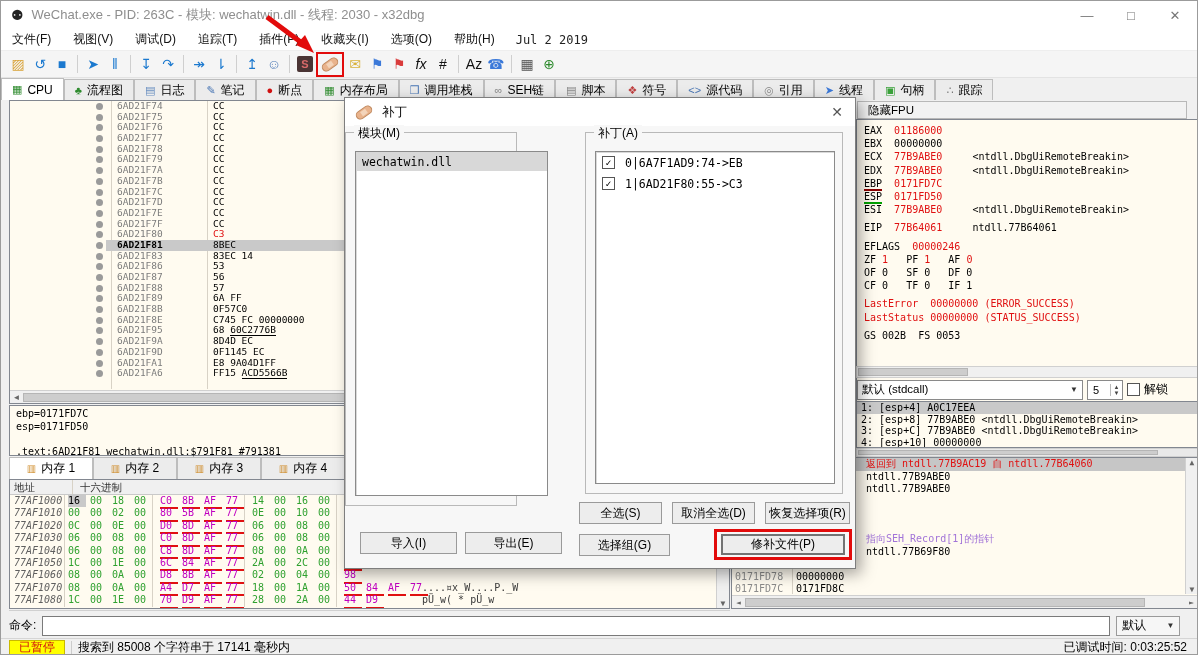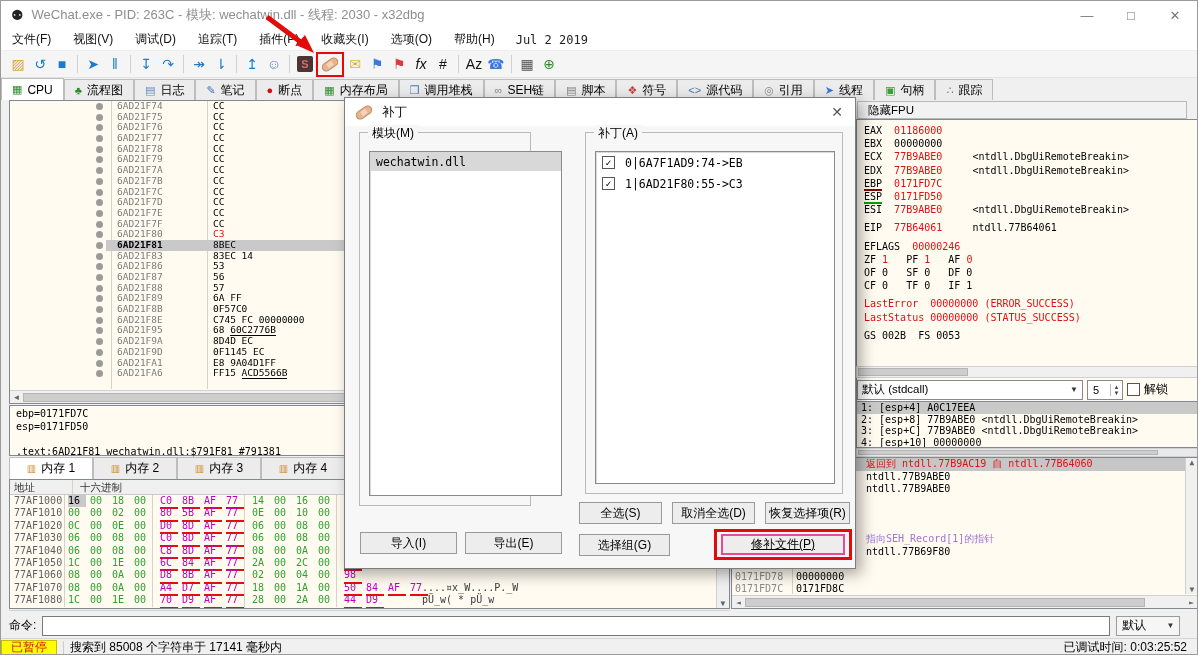--- a/index.html
+++ b/index.html
@@ -77,21 +77,21 @@
   .dtab { height:22px; width:84px; display:flex; align-items:center; justify-content:center; gap:5px;
           border:1px solid #bdbdbd; border-bottom:none; background:#ececec; font-size:12px; }
   .dtab.active { background:#fff; }
   .dtab .ticon { color:#cf8c2a; font-size:10px; }
   .dumpbody { position:absolute; left:0; top:22px; width:721px; height:130px;
               background:#fffbf0; border:1px solid #828790; overflow:hidden; }
   .dumphdr { position:relative; height:15px; background:#f0f0f0; border-bottom:1px solid #c9c9c9;
              font-size:10.5px; color:#333; }
   .dumphdr span { position:absolute; top:1px; }
   .dumprow { position:relative; height:12.4px; font-size:10px; line-height:12.4px; }
-  .dumprow .addr { position:absolute; left:4px; color:#5f5f5f; }
+  .dumprow .addr { position:absolute; left:4px; color:#5f5f5f;font-style:italic; }
   .byte { position:absolute; width:18px; color:#2fa12f; }
   .byte.ptr { color:#c000c0; border-bottom:2px solid #e01010; }
   .byte.selb { color:#000; background:#c9c9c9; }
   .dump-vl { position:absolute; top:0; bottom:0; width:1px; background:#d8d2c6; }
   .dumprow .ascii { position:absolute; left:412px; color:#3a3a3a; white-space:pre; }
   .vscroll { position:absolute; width:13px; background:#f0f0f0; border-left:1px solid #d0d0d0;
              display:flex; flex-direction:column; justify-content:space-between; align-items:center;
              color:#666; font-size:8px; }
 
   
@@ -135,21 +135,21 @@
 
   
   .cmdrow { position:absolute; left:0; top:612px; width:100%; height:25px; display:flex;
             align-items:center; background:#f0f0f0; }
   .cmdlabel { margin-left:8px; font-size:12px; }
   .cmdinput { margin-left:6px; width:1068px; height:20px; background:#fff; border:1px solid #7a7a7a; }
   .cmdcombo { margin-left:6px; width:64px; height:20px; background:#f6f6f6; border:1px solid #9a9a9a;
               display:flex; align-items:center; justify-content:space-between; padding:0 5px; font-size:12px; }
   .statusbar { position:absolute; left:0; top:637px; width:100%; height:18px; background:#f0f0f0;
                border-top:1px solid #d5d5d5; display:flex; align-items:center; font-size:12px; }
-  .statebadge { width:56px; height:15px; background:#ffff00; color:#d01010;
+  .statebadge { margin-left:8px; width:56px; height:15px; background:#ffff00; color:#d01010;
                 border:1px solid #c9b900; display:flex; align-items:center; justify-content:center; }
   .statussep { width:1px; height:14px; background:#cccccc; margin:0 6px; }
   .status-right { position:absolute; right:10px; }
 
   
   .dialog { position:absolute; left:343px; top:96px; width:512px; height:472px; background:#f7f7f7;
             border:1px solid #7e7e7e; box-shadow:5px 5px 14px rgba(0,0,0,.35); z-index:50; }
   .dlg-title { height:28px; background:#fff; display:flex; align-items:center; padding-left:10px;
                gap:9px; font-size:12.5px; }
   .dlg-close { position:absolute; right:12px; top:6px; color:#555; font-size:14px; }
@@ -157,21 +157,21 @@
   .groupbox .gb-label { position:absolute; left:8px; top:-8px; background:#f7f7f7; padding:0 4px;
                         font-size:12px; }
   .listbox { position:absolute; background:#fff; border:1px solid #8a8a8a;
              box-shadow:inset 1px 1px 0 #d9d9d9; overflow:hidden; }
   .mod-item { height:19px; background:#d8d8d8; display:flex; align-items:center; padding-left:6px;
               font-size:11.5px; }
   .patch-item { height:21px; display:flex; align-items:center; gap:10px; padding-left:6px;
                 font-size:11.5px; }
   .btn { position:absolute; height:22px; background:#ededed; border:1px solid #9a9a9a;
          display:flex; align-items:center; justify-content:center; font-size:12px; }
-  .btn.primary { border:2px solid #ec4899;text-decoration:underline; }
+  .btn.primary { border:2px solid #737373; }
   .redrect { position:absolute; border:3px solid #e20b0b; }
 
   .annot { position:absolute; left:0; top:0; z-index:60; pointer-events:none; }
 </style>
 </head>
 <body>
 
 <div class="win">
 
   <div class="titlebar">
@@ -730,21 +730,21 @@
     <span class="status-right">已调试时间:  0:03:25:52</span>
   </div>
 
   <div class="dialog">
     <div class="dlg-title">
       <span class="bandaid"></span>
       <span>补丁</span>
       <span class="dlg-close">✕</span>
     </div>
 
-    <div class="groupbox" style="left:14px;top:34px;width:172px;height:374px">
+    <div class="groupbox" style="left:0;top:34px;width:172px;height:374px">
       <span class="gb-label">模块(M)</span>
       <div class="listbox mono" style="left:9px;top:18px;width:193px;height:345px" id="modlist">
           <div class="mod-item">wechatwin.dll</div>
         </div>
     </div>
 
     <div class="groupbox" style="left:240px;top:34px;width:258px;height:362px">
       <span class="gb-label">补丁(A)</span>
       <div class="listbox mono" style="left:9px;top:18px;width:240px;height:333px" id="patchlist">
           <div class="patch-item">

